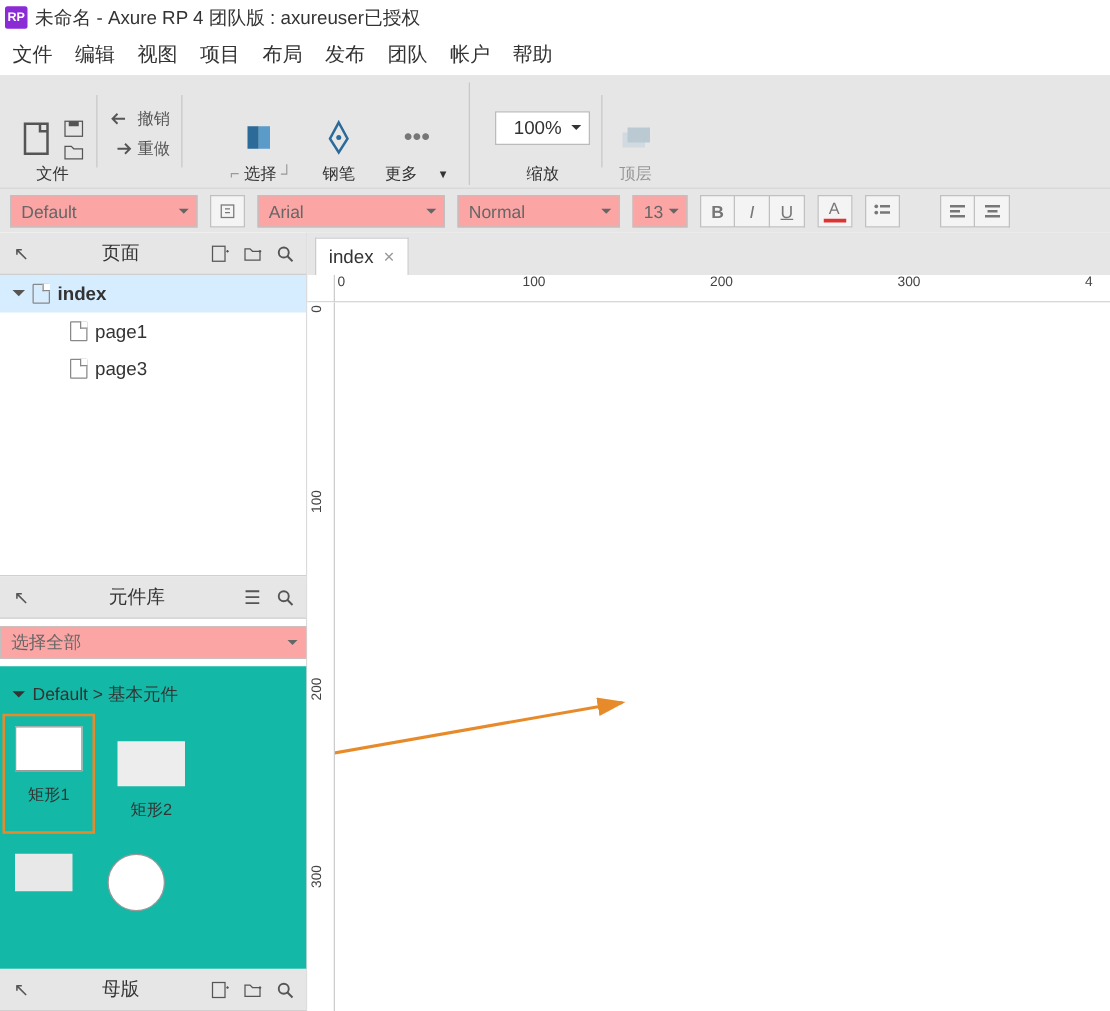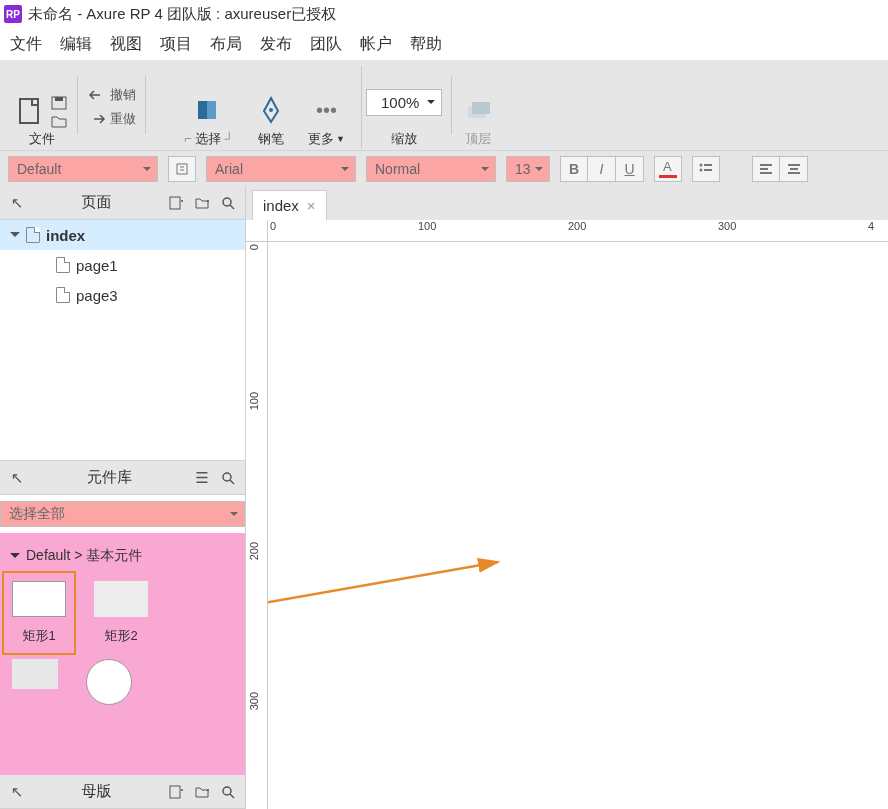--- a/index.html
+++ b/index.html
@@ -23,21 +23,21 @@
   .big-ico { width:28px; height:32px; display:flex; align-items:center; justify-content:center; color:#555; }
   .icon-stack { display:flex; flex-direction:column; gap:4px; }
   .sml { width:18px; height:14px; color:#555; display:flex; align-items:center; justify-content:center; }
   .undo-redo { display:flex; flex-direction:column; gap:6px; justify-content:center; }
   .ur-row { display:flex; align-items:center; gap:4px; color:#555; font-size:13px; cursor:pointer; }
 
   .tool-col { display:flex; flex-direction:column; align-items:center; justify-content:flex-end; padding:0 8px; }
   .tool-col .ic { height:40px; display:flex; align-items:center; justify-content:center; color:#4a4a4a; }
   .tool-col .lbl { font-size:13px; }
   .tool-sel { color:#1c5a8a; }
-  .more-drop { display:flex; align-items:center; gap:2px; }
+  .more-drop { display:flex; align-items:center; gap:16px; }
   .zoom-box { background:#fff; border:1px solid #bbb; padding:4px 22px 4px 14px; font-size:15px; position:relative; }
   .zoom-box::after { content:""; position:absolute; right:6px; top:50%; margin-top:-2px; border:4px solid transparent; border-top-color:#333; }
   .disabled { opacity:0.45; }
 
   
   .fmtbar { height: 36px; background:#e6e6e6; border-top:1px solid #d4d4d4; display:flex; align-items:center; padding:0 8px; gap:10px; }
   .combo { background:#fca5a5; border:1px solid #c0c0c0; height:26px; display:flex; align-items:center; padding:0 20px 0 8px; font-size:14px; color:#666; position:relative; }
   .combo::after { content:""; position:absolute; right:6px; top:50%; margin-top:-2px; border:4px solid transparent; border-top-color:#666; }
   .combo.c-style { width:150px; }
   .combo.c-font  { width:150px; }
@@ -59,25 +59,25 @@
   .page-tree { flex: 0 0 240px; overflow:auto; }
   .tree-row { height:30px; display:flex; align-items:center; padding-left:10px; gap:6px; font-size:15px; cursor:pointer; }
   .tree-row.sel { background:#d6ecff; font-weight:bold; }
   .tree-row.child { padding-left:56px; font-weight:normal; }
   .tri { width:0;height:0;border:5px solid transparent; border-top-color:#555; transform:translateY(2px); }
   .pg-ico { width:14px; height:16px; border:1px solid #888; border-radius:1px; position:relative; }
   .pg-ico::after{content:"";position:absolute;right:-1px;top:-1px;width:5px;height:5px;background:#fff;border-left:1px solid #888;border-bottom:1px solid #888;}
 
   .lib-panel { border-top:1px solid #d0d0d0; display:flex; flex-direction:column; flex:1; min-height:0; }
   .lib-select { margin:6px 0; }
-  .lib-body { background:#f9a8d4; flex:1; overflow:auto; padding:8px; position:relative; }
+  .lib-body { background:#14b8a6; flex:1; overflow:auto; padding:8px; position:relative; }
   .lib-cat { font-size:14px; display:flex; align-items:center; gap:6px; padding:6px 2px; }
   .lib-cat .chev { width:0;height:0;border:5px solid transparent;border-top-color:#333; transform:translateY(2px);}
   .widgets { display:flex; gap:28px; padding:10px 4px; }
-  .wid { display:flex; flex-direction:column; align-items:center; gap:10px; font-size:13px; }
+  .wid { display:flex; flex-direction:column; align-items:center; gap:10px; font-size:13px;margin-top:12px; }
   .wid .shape { width:54px; height:36px; background:#fff; border:1px solid #999; }
   .wid.sel-w { outline:2px solid #e78b2a; padding:8px; margin:-8px; }
   .wid .shape.sh2 { background:#ededed; border:none; }
   .wid .shape.sh3 { background:#e8e8e8; border:none; width:46px; height:30px; }
   .wid .shape.circle { width:46px; height:46px; border-radius:50%; border:1px solid #999; background:#fff; }
 
   .master-hdr { height:34px; }
 
   
   .canvas-area { flex:1; display:flex; flex-direction:column; background:#eee; }
@@ -185,21 +185,21 @@
   </div>
 
   <div class="tool-col">
     <div class="ic" style="font-size:20px;color:#777;">•••</div>
     <div class="lbl more-drop">
         <span>更多</span>
         <span style="font-size:9px;">▼</span>
       </div>
   </div>
 
-  <div class="ribbon-group sep" style="border-left:1px solid #c8c8c8;padding-left:4px;">
+  <div class="ribbon-group sep" style="border-left:1px solid #c8c8c8;padding-left:20px;">
     <div class="rg-icons" style="align-items:center;">
       <div class="zoom-box">100%</div>
     </div>
     <div class="rg-label">缩放</div>
   </div>
 
   <div class="tool-col disabled">
     <div class="ic">
         <svg width="28" height="24">
           <rect x="4" y="8" width="18" height="12" fill="#bcd"></rect>

